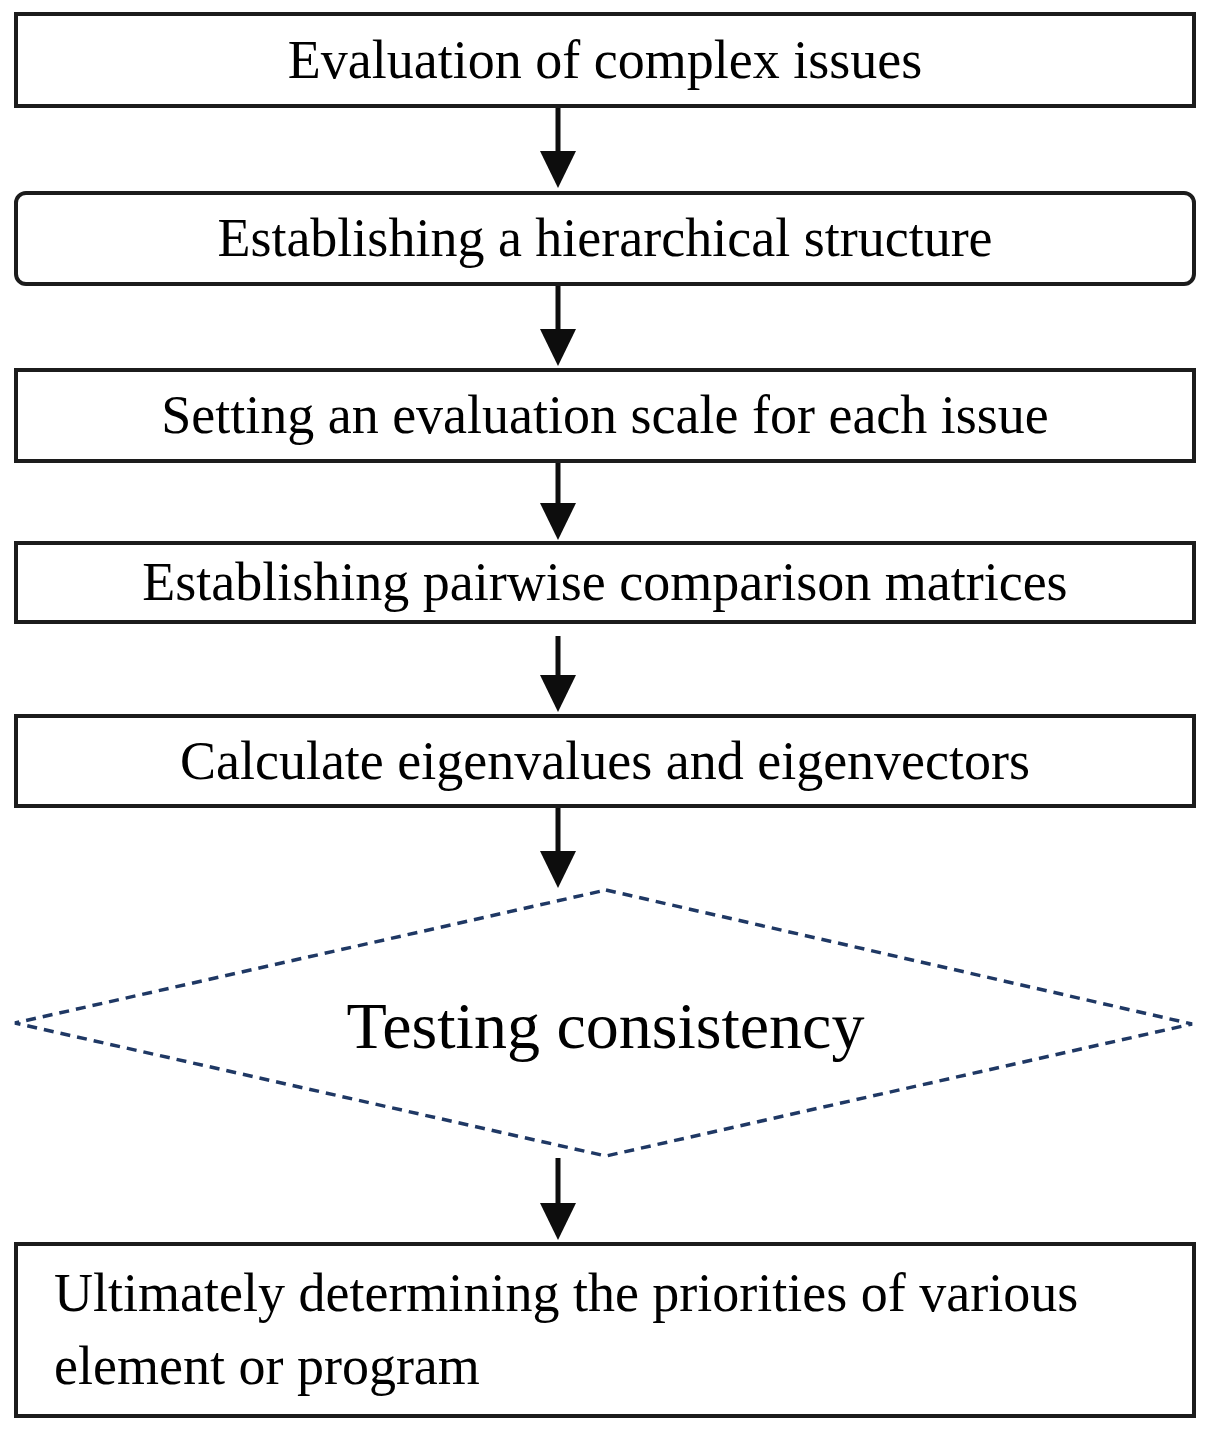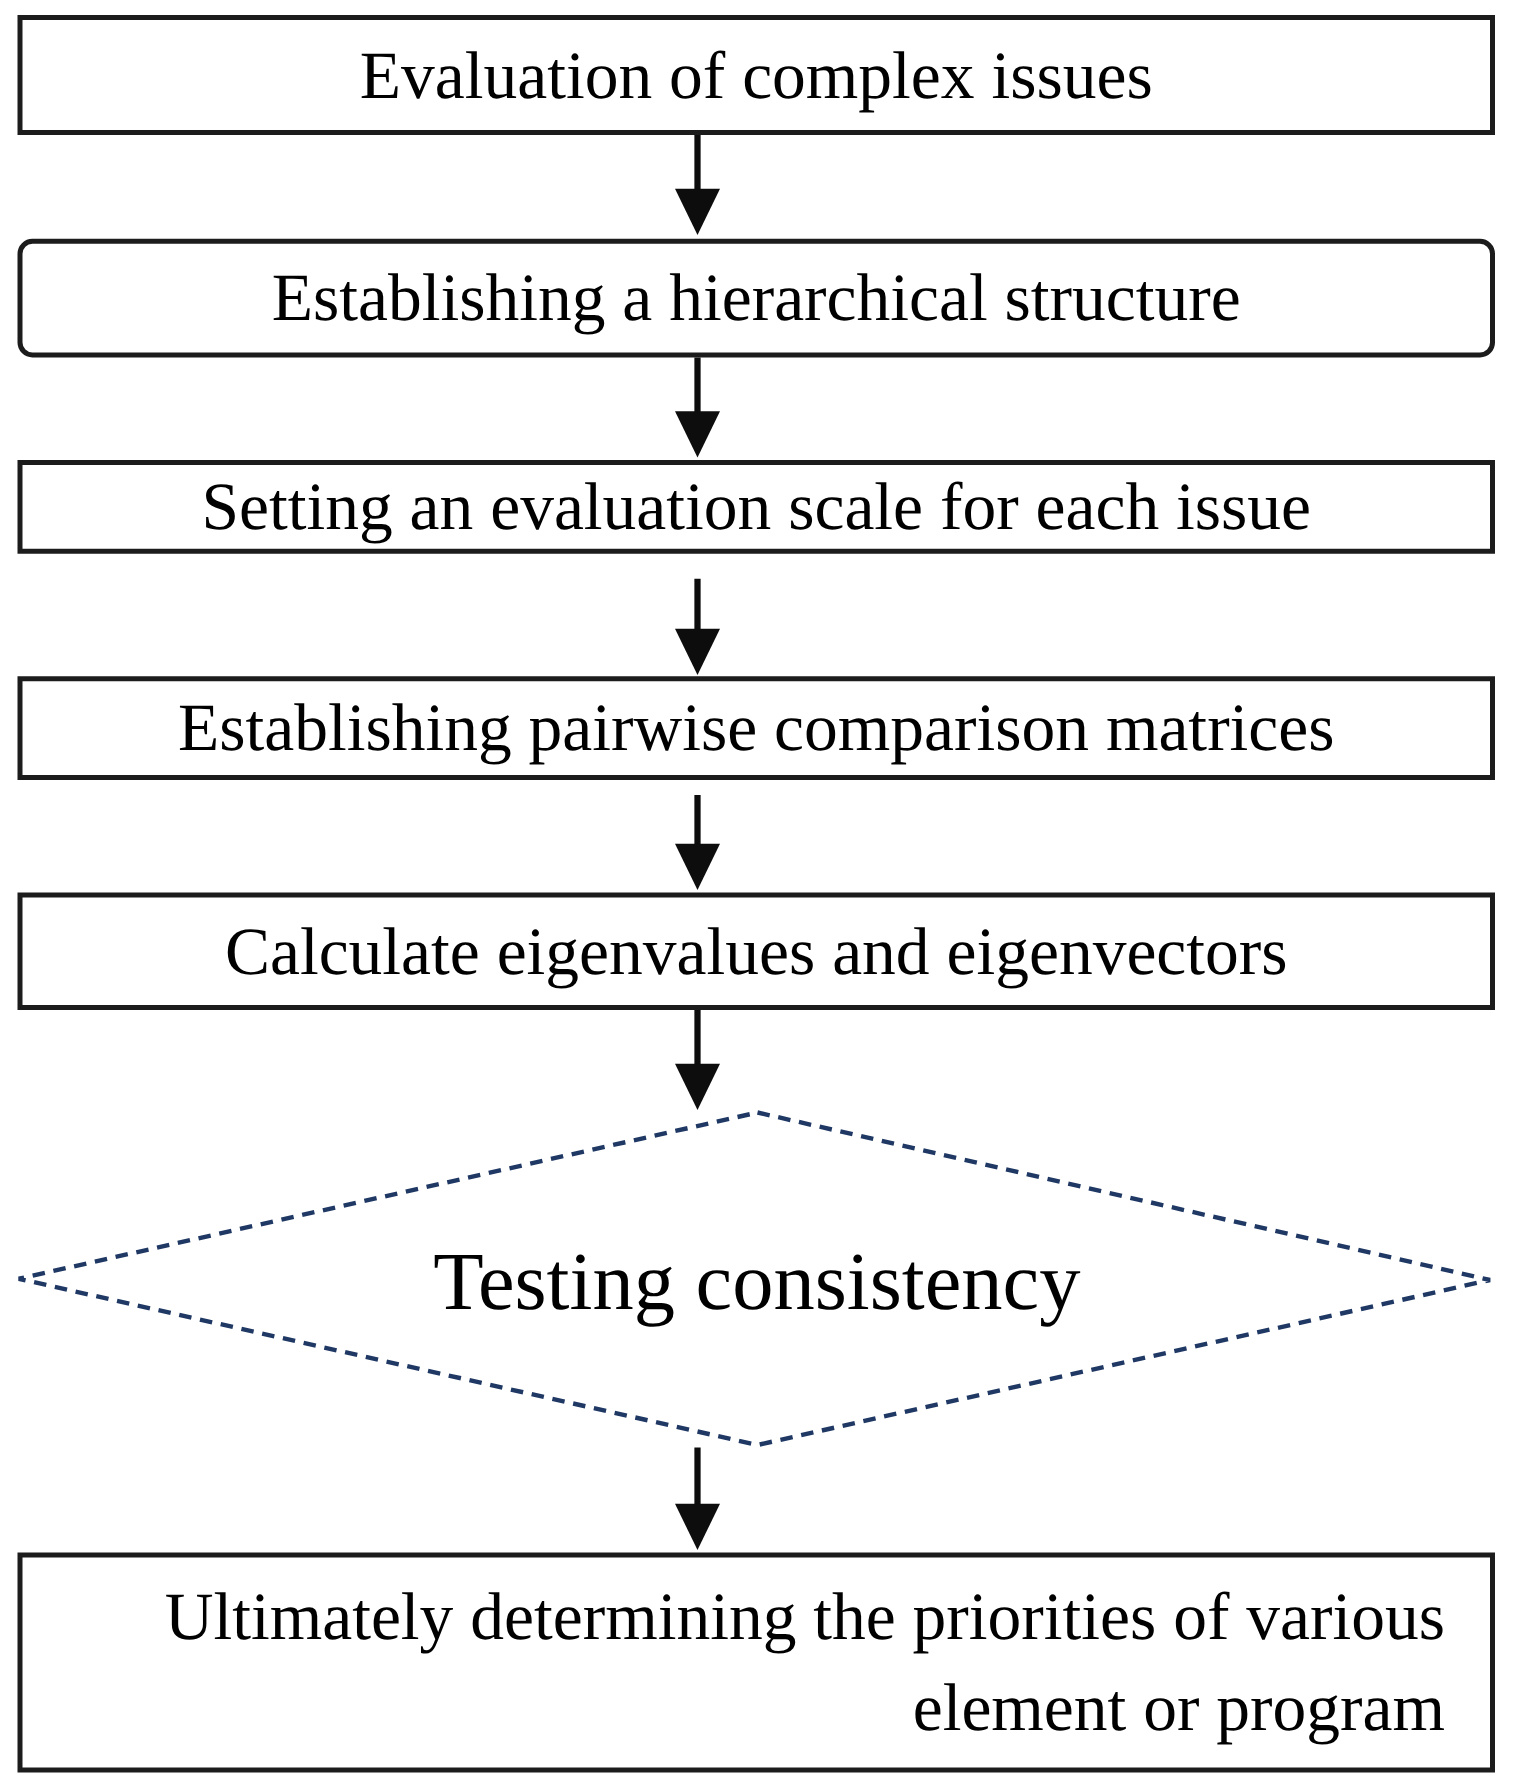--- a/index.html
+++ b/index.html
@@ -39,27 +39,27 @@
   .box {
     position: absolute;
     left: 14px;
     width: 1182px;
     box-sizing: border-box;
     border: 4px solid #1c1c1c;
     background: #ffffff;
     display: flex;
     align-items: center;
     justify-content: center;
-    text-align: right;
+    text-align: left;
     font-size: 54px;
     line-height: 1.35;
   }
   .box-1 { top: 12px;   height: 96px;  }
   .box-2 { top: 191px;  height: 95px; border-radius: 12px;  }
-  .box-3 { top: 368px;  height: 75px;  }
+  .box-3 { top: 368px;  height: 95px;  }
   .box-4 { top: 541px;  height: 83px;  }
   .box-5 { top: 714px;  height: 94px;  }
   .box-6 { top: 1242px; height: 176px; padding: 0 36px; }
   .diamond-label {
     position: absolute;
     left: 0;
     top: 986px;
     width: 1211px;
     text-align: center;
     font-size: 66px;

